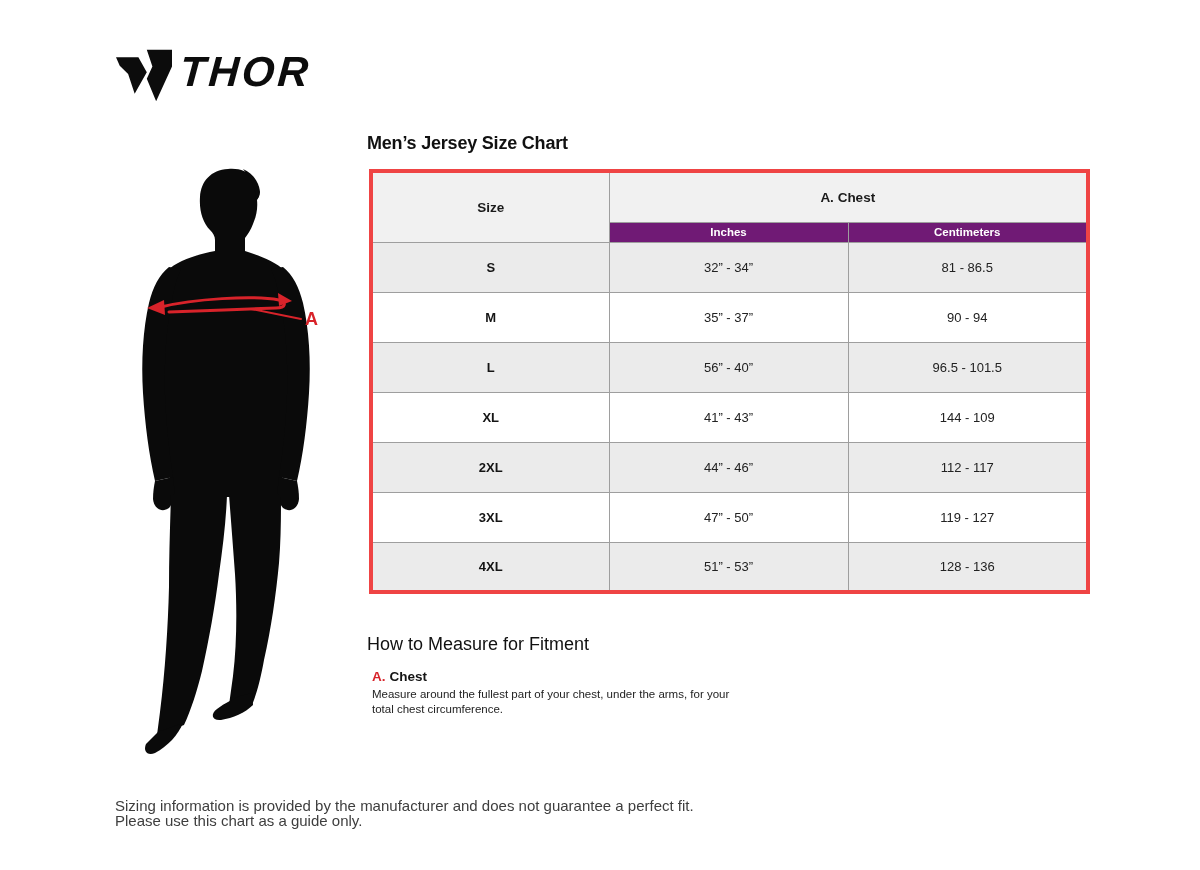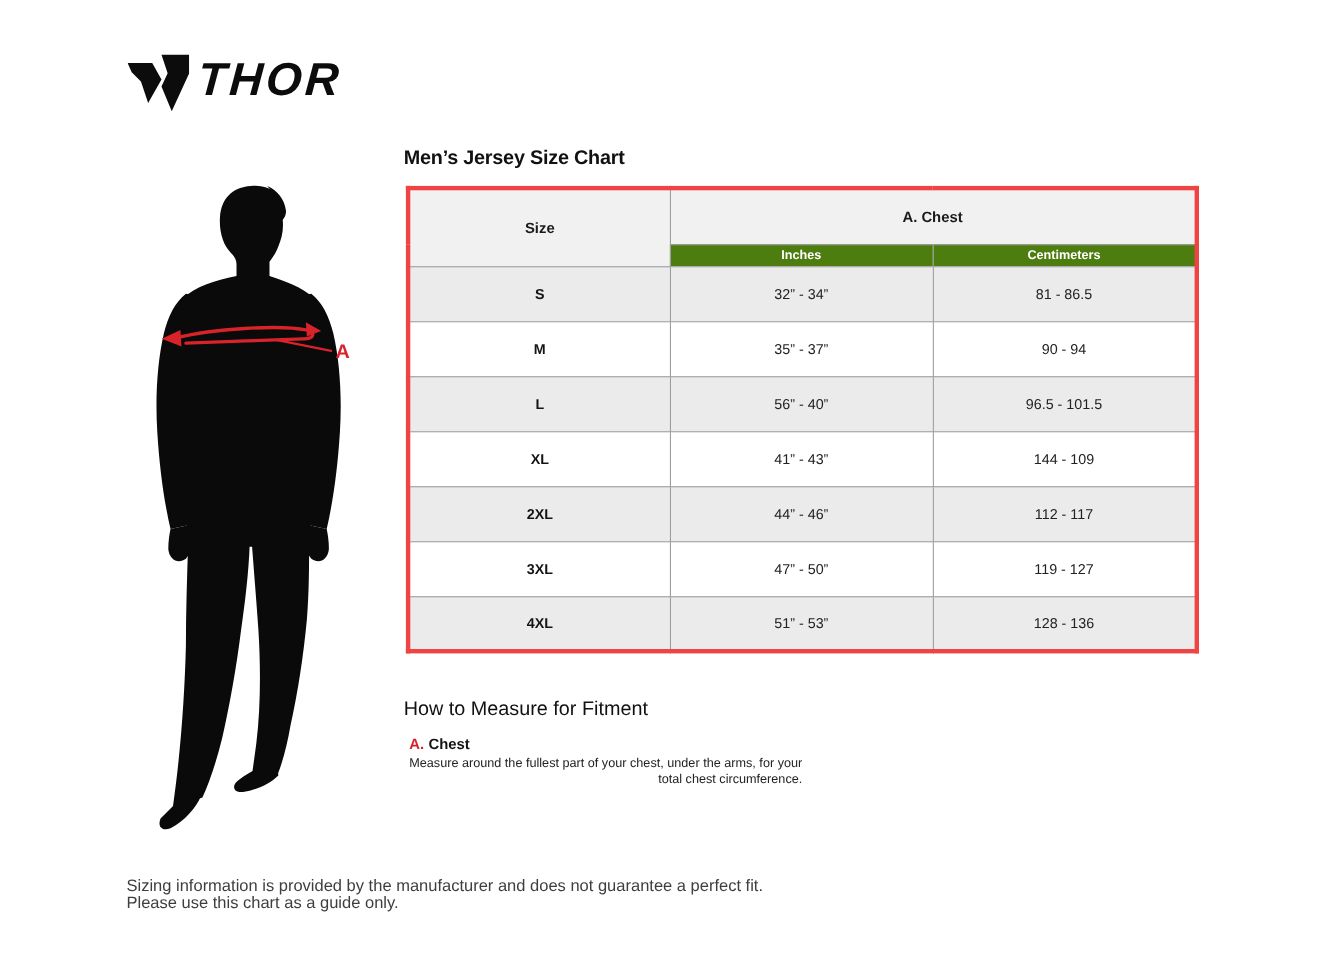--- a/index.html
+++ b/index.html
@@ -47,40 +47,40 @@
   .size-table th, .size-table td {
     border: 1px solid #9e9e9e;
     text-align: center; vertical-align: middle;
     padding: 0;
   }
   .size-table th.hdr {
     background: #f1f1f1; height: 51px;
     font-size: 13.5px; font-weight: bold; color: #1a1a1a;
   }
   .size-table th.bar {
-    background: #4d7c0f; color: #ffffff;
+    background: #701a75; color: #ffffff;
     height: 20px; font-size: 11.5px; font-weight: bold;
   }
   .size-table td { height: 50px; background: #ffffff; color: #222; }
   .size-table tr.alt td { background: #ebebeb; }
   .size-table td.size-cell { font-weight: bold; color: #141414; }
 
   
   .measure-heading {
     position: absolute; left: 367px; top: 634px;
     font-size: 18px; font-weight: normal; color: #111;
   }
   .chest-label {
     position: absolute; left: 372px; top: 669px;
     font-size: 13.5px; font-weight: bold; color: #141414;
   }
   .chest-label .letter { color: #d8232a; margin-right: 4px; }
   .measure-desc {
     position: absolute; left: 372px; top: 687px;
-    font-size: 11.5px; line-height: 15px; color: #232323; text-align: right;
+    font-size: 11.5px; line-height: 15px; color: #232323;
   }
 
   
   .note-line {
     position: absolute; left: 367px; top: 766px;
     font-size: 12.5px; font-weight: bold; color: #111;
     white-space: nowrap;
   }
   .note-line .prefix { color: #d8232a; margin-right: 12px; }
 

